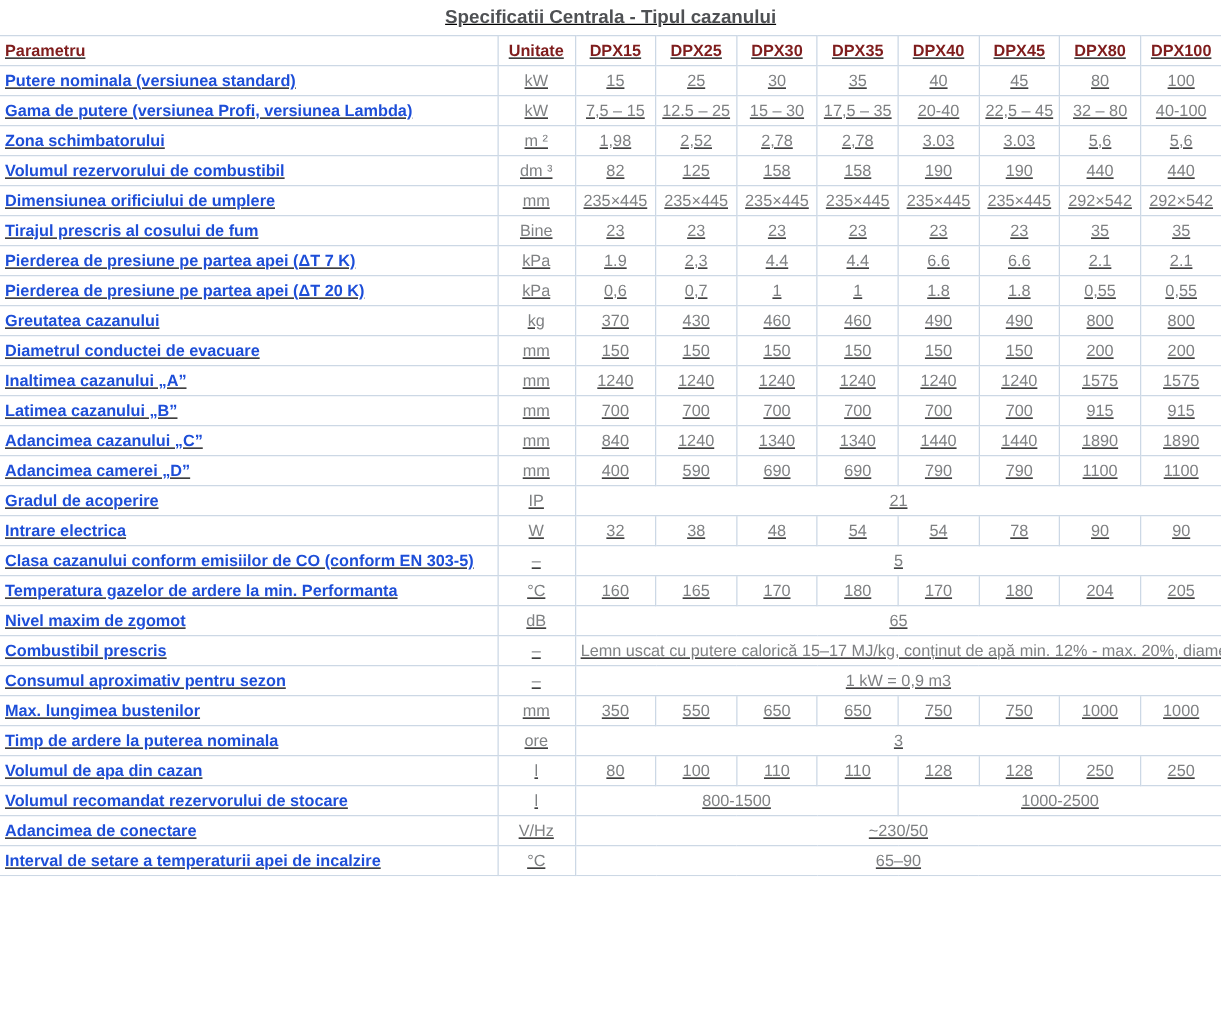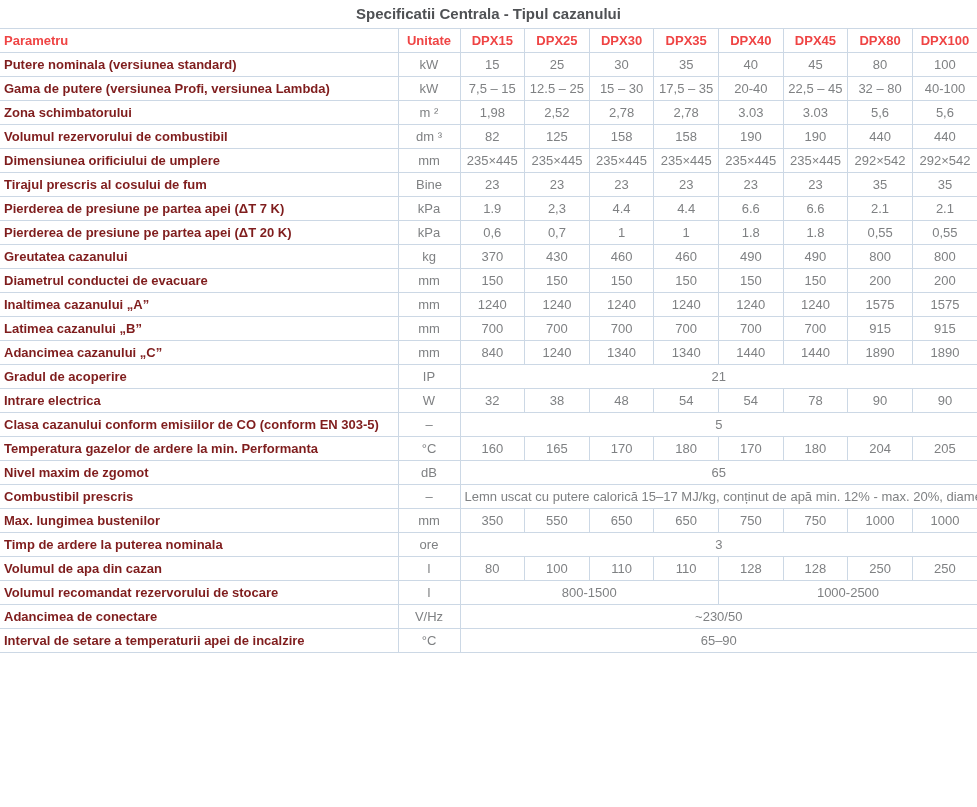--- a/index.html
+++ b/index.html
@@ -1,19 +1,20 @@
 <!DOCTYPE html>
 <html><head>
 <meta charset="utf-8">
 <style>
   html, body { margin: 0; padding: 0; background: #ffffff; }
   .page {
     width: 977px;
     font-family: "Liberation Sans", sans-serif;
     background: #ffffff;
+    text-decoration: underline;
   }
   .title {
     height: 28px;
     line-height: 28px;
     text-align: center;
     font-size: 15px;
     font-weight: bold;
     color: #4f5154;
   }
   table.spec {
@@ -29,28 +30,28 @@
     font-size: 13px;
     padding: 0 4px;
     overflow: hidden;
     white-space: nowrap;
     background: #ffffff;
   }
   table.spec tr > *:first-child { border-left: none; }
   table.spec tr > *:last-child  { border-right: none; }
   table.spec thead th {
     font-weight: bold;
-    color: #ef4444;
+    color: #7f1d1d;
     text-align: center;
   }
   table.spec thead th.left { text-align: left; }
   td.param {
     text-align: left;
     font-weight: bold;
-    color: #7f1d1d;
+    color: #1d4ed8;
   }
   td.unit, td.val {
     text-align: center;
     font-weight: normal;
     color: #7f8183;
   }
   td.wrap {
     white-space: normal;
     height: auto;
     line-height: 17px;
@@ -233,20 +234,32 @@
           <td class="val">840</td>
           <td class="val">1240</td>
           <td class="val">1340</td>
           <td class="val">1340</td>
           <td class="val">1440</td>
           <td class="val">1440</td>
           <td class="val">1890</td>
           <td class="val">1890</td>
         </tr>
         <tr>
+          <td class="param">Adancimea camerei „D”</td>
+          <td class="unit">mm</td>
+          <td class="val">400</td>
+          <td class="val">590</td>
+          <td class="val">690</td>
+          <td class="val">690</td>
+          <td class="val">790</td>
+          <td class="val">790</td>
+          <td class="val">1100</td>
+          <td class="val">1100</td>
+        </tr>
+        <tr>
           <td class="param">Gradul de acoperire</td>
           <td class="unit">IP</td>
           <td class="val" colspan="8">21</td>
         </tr>
         <tr>
           <td class="param">Intrare electrica</td>
           <td class="unit">W</td>
           <td class="val">32</td>
           <td class="val">38</td>
           <td class="val">48</td>
@@ -277,20 +290,25 @@
           <td class="param">Nivel maxim de zgomot</td>
           <td class="unit">dB</td>
           <td class="val" colspan="8">65</td>
         </tr>
         <tr>
           <td class="param">Combustibil prescris</td>
           <td class="unit">–</td>
           <td class="val wrap" colspan="8">Lemn uscat cu putere calorică 15–17 MJ/kg, conținut de apă min. 12% - max. 20%, diametru 80–150 mm</td>
         </tr>
         <tr>
+          <td class="param">Consumul aproximativ pentru sezon</td>
+          <td class="unit">–</td>
+          <td class="val" colspan="8">1 kW = 0,9 m3</td>
+        </tr>
+        <tr>
           <td class="param">Max. lungimea bustenilor</td>
           <td class="unit">mm</td>
           <td class="val">350</td>
           <td class="val">550</td>
           <td class="val">650</td>
           <td class="val">650</td>
           <td class="val">750</td>
           <td class="val">750</td>
           <td class="val">1000</td>
           <td class="val">1000</td>

